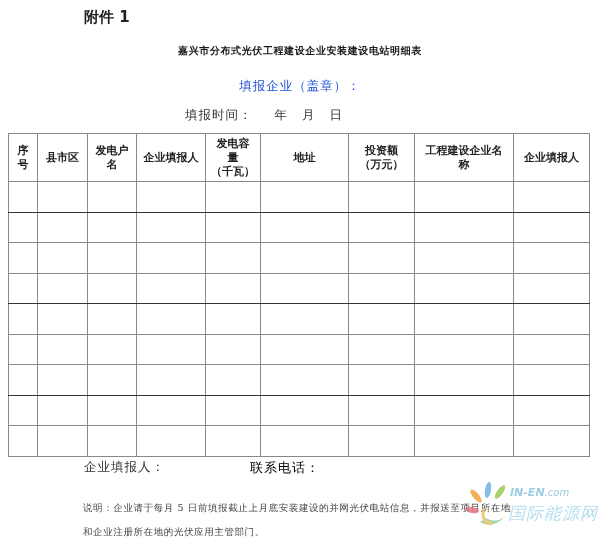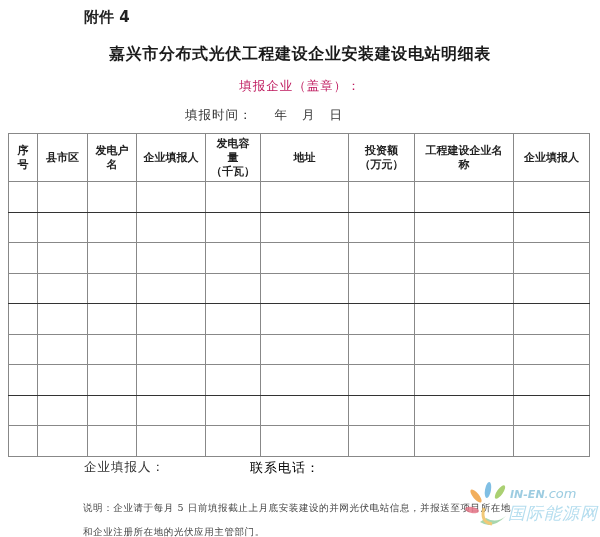--- a/index.html
+++ b/index.html
@@ -8,23 +8,23 @@
       background: #ffffff; color: #1a1a1a;
       font-family: "DejaVu Serif", "Liberation Serif", serif;
     }
     .abs { position: absolute; }
     .attachment {
       left: 84px; top: 8px; font-size: 15px; font-weight: bold;
       font-family: "DejaVu Sans", "Liberation Sans", sans-serif; color: #222;
     }
     .title {
       left: 0; width: 600px; top: 44px; text-align: center;
-      font-size: 16px; font-weight: bold; letter-spacing: 0.6px; color: #1a1a1a;
-    }
-    .sub1 { left: 0; width: 600px; top: 78px; text-align: center; font-size: 12.5px; color: #be185d; letter-spacing: 1px; }
+      font-size: 10px; font-weight: bold; letter-spacing: 0.6px; color: #1a1a1a;
+    }
+    .sub1 { left: 0; width: 600px; top: 78px; text-align: center; font-size: 12.5px; color: #1d4ed8; letter-spacing: 1px; }
     .sub2 { left: 0; width: 528px; top: 107px; text-align: center; font-size: 12.5px; color: #333; letter-spacing: 1px; }
     .sub2 .gap { display: inline-block; width: 22px; }
     .sub2 .gap2 { display: inline-block; width: 14px; }
 
     table.grid {
       position: absolute; left: 8px; top: 133px; width: 581px; height: 318px;
       border-collapse: collapse; table-layout: fixed;
       border: 1.5px solid #222;
     }
     table.grid th, table.grid td {
@@ -40,30 +40,30 @@
     .phone { left: 250px; top: 459px; font-size: 13px; color: #000000; letter-spacing: 1px; }
     .note {
       left: 83px; top: 496px; width: 430px; font-size: 9.5px; line-height: 24px; color: #444;
       letter-spacing: 0.6px;
     }
     .watermark { left: 462px; top: 478px; width: 138px; height: 56px; opacity: 0.85; }
     .wm-text-en {
       position: absolute; left: 48px; top: 8px; font-size: 11px; font-weight: bold; font-style: italic;
       color: #8cc4dc; font-family: "DejaVu Sans", sans-serif;
     }
-    .wm-text-en small { font-size: 13px; font-weight: normal; }
+    .wm-text-en small { font-size: 10px; font-weight: normal; }
     .wm-text-cn {
       position: absolute; left: 46px; top: 24px; font-size: 17px; font-style: italic;
       color: #a8d8ec; font-family: "DejaVu Sans", sans-serif; letter-spacing: 1px;
     }
   </style>
 </head>
 <body>
 
-<div class="abs attachment">附件 4</div>
+<div class="abs attachment">附件 1</div>
 <div class="abs title">嘉兴市分布式光伏工程建设企业安装建设电站明细表</div>
 <div class="abs sub1">填报企业（盖章）：</div>
 <div class="abs sub2">
   <span>填报时间：</span><span class="gap"></span><span>年</span><span class="gap2"></span><span>月</span><span class="gap2"></span><span>日</span>
 </div>
 
 <table class="grid">
   <colgroup id="cols">
       <col style="width: 29px;">
       <col style="width: 50px;">

